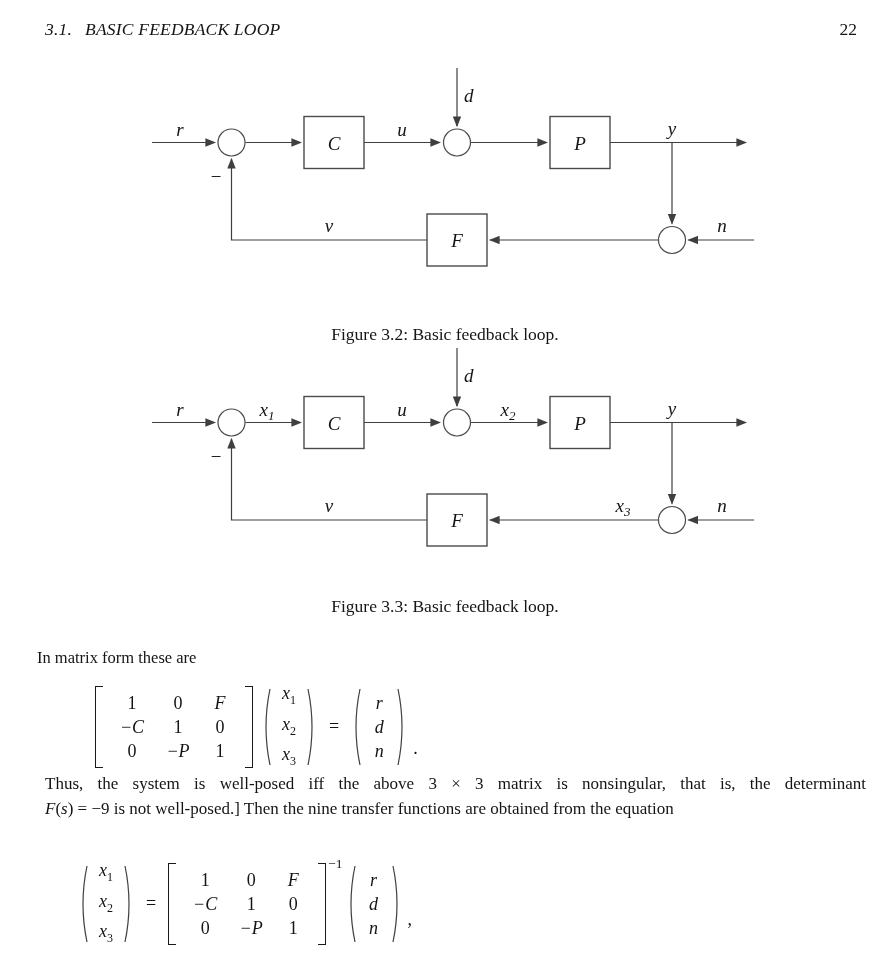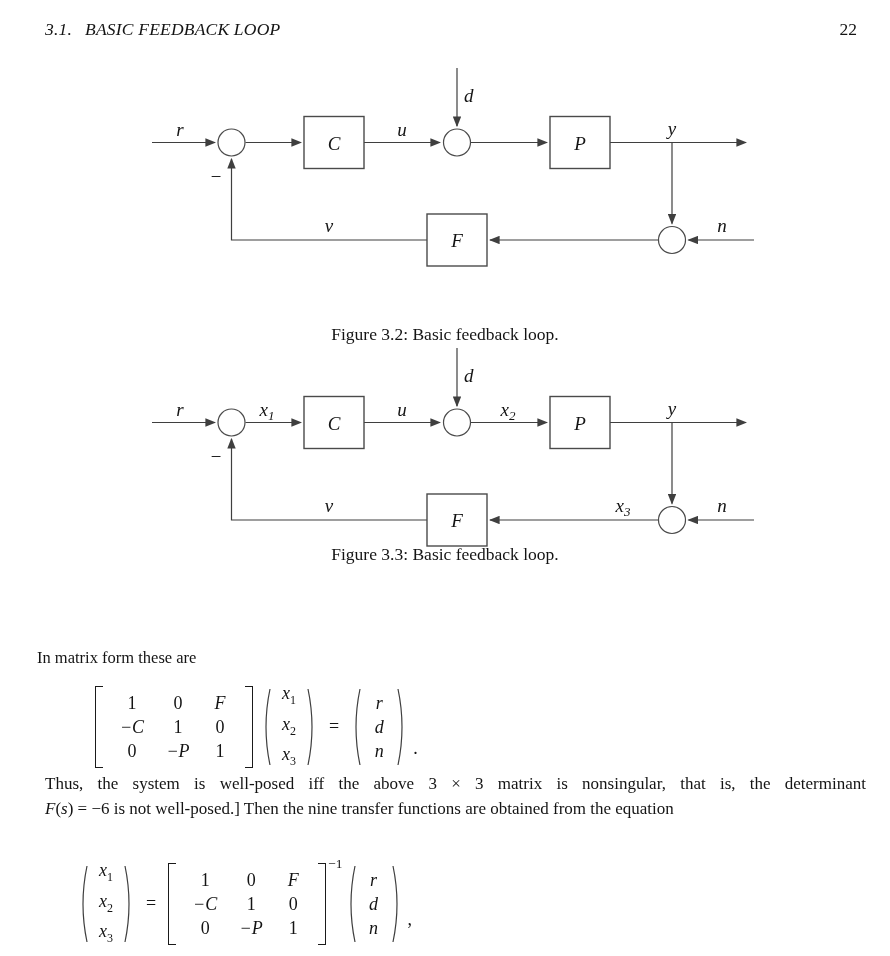--- a/index.html
+++ b/index.html
@@ -147,21 +147,21 @@
     <text x="464" y="42">d</text>
     <text x="672" y="75" text-anchor="middle">y</text>
     <text x="722" y="172" text-anchor="middle">n</text>
     <text x="329" y="172" text-anchor="middle">v</text>
     <text x="216" y="123" text-anchor="middle">−</text>
     <text x="267" y="76" text-anchor="middle"><tspan>x</tspan><tspan class="ss" dy="4">1</tspan></text>
     <text x="508" y="76" text-anchor="middle"><tspan>x</tspan><tspan class="ss" dy="4">2</tspan></text>
     <text x="623" y="172" text-anchor="middle"><tspan>x</tspan><tspan class="ss" dy="4">3</tspan></text>
   </svg>
 </div>
-<div class="caption" style="top:544px;">Figure 3.3: Basic feedback loop.</div>
+<div class="caption" style="top:596px;">Figure 3.3: Basic feedback loop.</div>
 
 <div class="introline">In matrix form these are</div>
 
 <div class="eq eq1">
   <div class="bmatrix">
     <div class="bk l"></div>
     <div class="mat">
       <span>1</span>
       <span>0</span>
       <span class="it">F</span>
@@ -200,21 +200,21 @@
     </div>
     <svg class="paren" width="11" height="80" viewBox="0 0 11 80">
         <path class="wire" d="M2,2 Q10,40 2,78" stroke="#1a1a1a" stroke-width="1.4"></path>
       </svg>
   </div>
   <span class="punct">.</span>
 </div>
 
 <div class="para">
   <div class="pline j"><span>Thus, the system is well-posed iff the above 3 × 3 matrix is nonsingular, that is, the determinant</span></div>
-  <div class="pline"><span class="it">F</span><span>(</span><span class="it">s</span><span>) = −6 is not well-posed.] Then the nine transfer functions are obtained from the equation</span></div>
+  <div class="pline"><span class="it">F</span><span>(</span><span class="it">s</span><span>) = −9 is not well-posed.] Then the nine transfer functions are obtained from the equation</span></div>
 </div>
 
 <div class="eq eq2">
   <div class="pvec">
     <svg class="paren" width="11" height="80" viewBox="0 0 11 80">
         <path class="wire" d="M9,2 Q1,40 9,78" stroke="#1a1a1a" stroke-width="1.4"></path>
       </svg>
     <div class="col">
       <span class="vcell"><span class="it">x</span><sub>1</sub></span>
       <span class="vcell"><span class="it">x</span><sub>2</sub></span>

